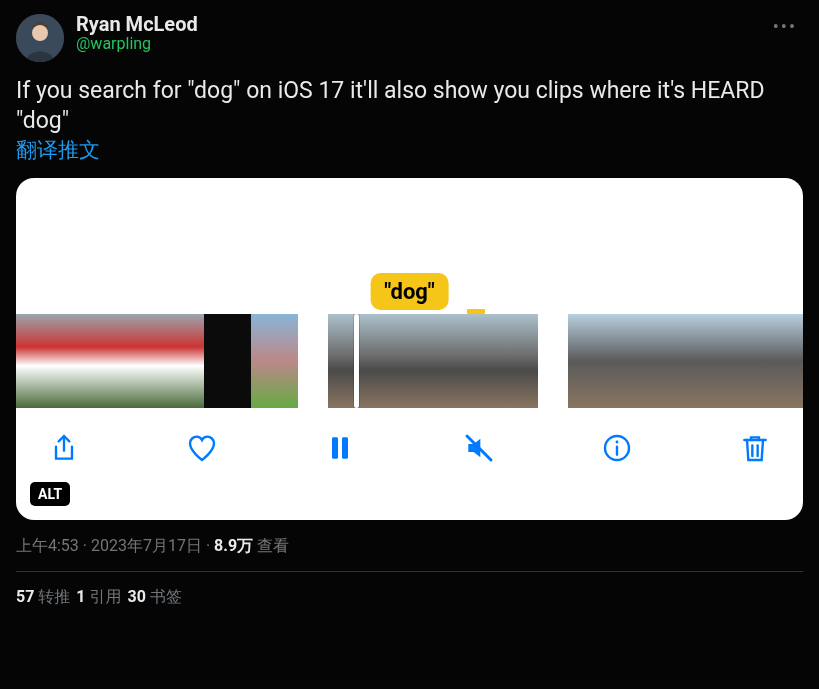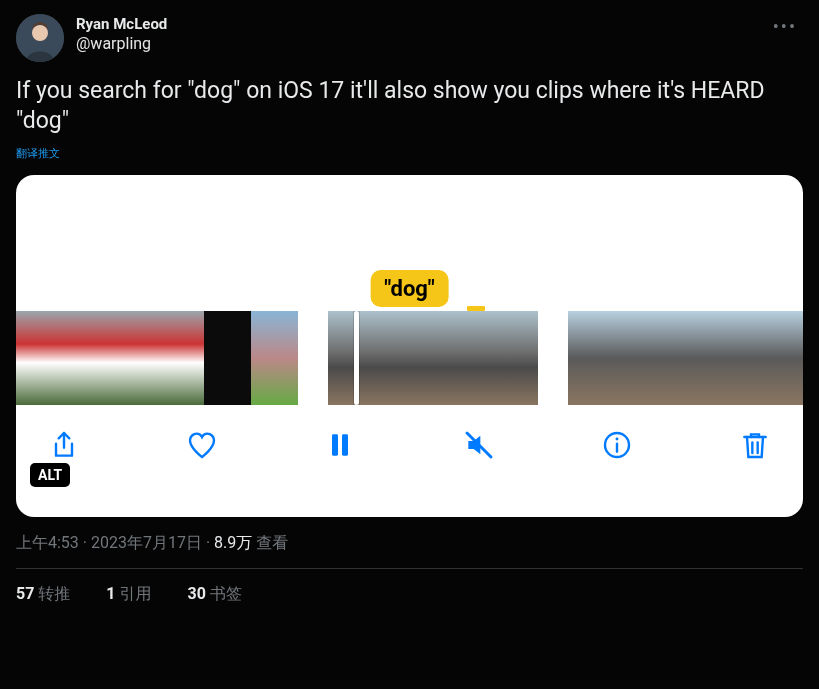--- a/index.html
+++ b/index.html
@@ -13,28 +13,28 @@
   }
   .tweet { padding: 14px 16px 0 16px; }
   .header { display: flex; align-items: flex-start; }
   .avatar {
     width: 48px; height: 48px; border-radius: 50%;
     margin-right: 12px; flex-shrink: 0; overflow: hidden;
     background: #333;
   }
   .avatar svg { width: 48px; height: 48px; display: block; }
   .names { display: flex; flex-direction: column; justify-content: center; min-width: 0; }
-  .display-name { font-weight: 700; font-size: 15px; color: #e7e9ea; line-height: 20px; text-align: center; }
-  .handle { font-size: 16px; color: #e5e5e5; line-height: 20px; }
+  .display-name { font-weight: 700; font-size: 20px; color: #e7e9ea; line-height: 20px; text-align: center; }
+  .handle { font-size: 16px; color: #22c55e; line-height: 20px; }
   .spacer { flex: 1; }
   .more { color: #71767b; font-size: 18px; letter-spacing: 2px; padding: 2px 6px; }
   .tweet-text {
     font-size: 23px; line-height: 30px; margin-top: 14px; color: #e7e9ea;
   }
-  .translate-link { color: #1d9bf0; font-size: 11px; margin-top: 10px; display: inline-block; }
+  .translate-link { color: #1d9bf0; font-size: 21px; display: inline-block; }
   .media-card {
     margin-top: 14px;
     border-radius: 18px;
     overflow: hidden;
     background: #fff;
     width: 100%;
     height: 342px;
     position: relative;
   }
   .media-top { height: 136px; position: relative; }
@@ -71,32 +71,32 @@
     position: absolute; left: 26px; top: 0; bottom: 0; width: 5px;
     background: #fff; border-radius: 3px; box-shadow: 0 0 0 1px rgba(0,0,0,.15);
   }
   .media-toolbar {
     display: flex; align-items: center; justify-content: space-between;
     padding: 22px 30px;
   }
   .tb-btn { color: #007aff; width: 36px; height: 36px; display: flex; align-items: center; justify-content: center; }
   .tb-btn svg { width: 32px; height: 32px; }
   .alt-badge {
-    position: absolute; left: 14px; bottom: 30px;
+    position: absolute; left: 14px; bottom: 14px;
     background: #000; color: #fff; font-size: 14px; font-weight: 700;
     padding: 4px 8px; border-radius: 5px;
   }
   .meta-line {
     margin-top: 16px; color: #71767b; font-size: 16px;
   }
   .meta-line .dot::before { content: " · "; }
-  .meta-views-num { color: #e7e9ea; font-weight: 400; }
+  .meta-views-num { color: #e7e9ea; font-weight: 700; }
   .divider { border-top: 1px solid #2f3336; margin-top: 14px; }
   .stats {
-    display: flex; gap: 36px; padding: 15px 0 0 0; font-size: 16px; color: #71767b;
+    display: flex; gap: 6px; padding: 15px 0 0 0; font-size: 16px; color: #71767b;
   }
   .stat b { color: #e7e9ea; font-weight: 700; margin-right: 4px; }
 </style>
 </head>
 <body>
 
 <div class="tweet">
 
   <div class="header">
     <div class="avatar">

